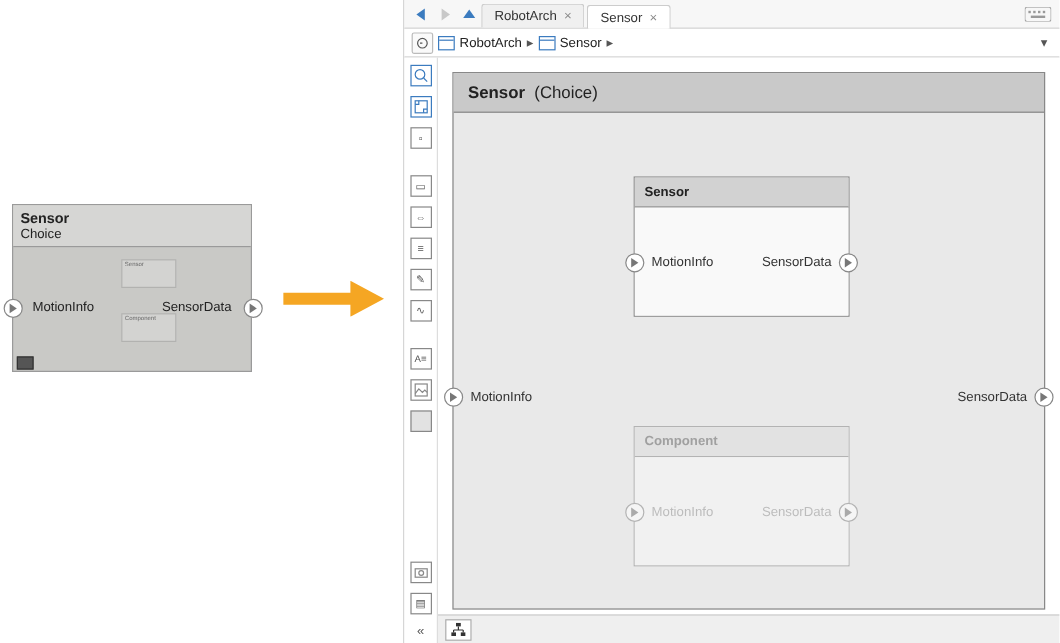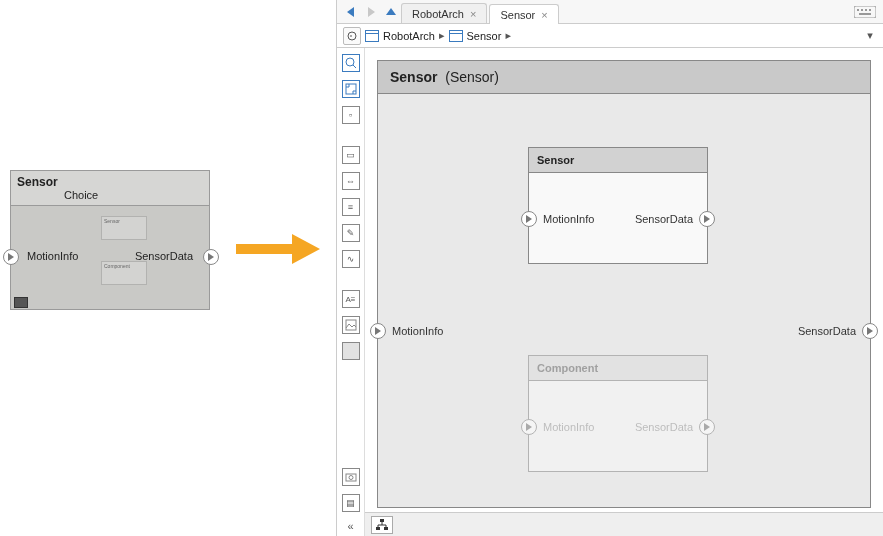--- a/index.html
+++ b/index.html
@@ -30,21 +30,20 @@
     padding: 4px 6px 4px 6px;
   }
   .small-block-title {
     font-weight: bold;
     color: #222;
     font-size: 12px;
   }
   .small-block-sub {
     color: #222;
     font-size: 11px;
-    margin-left: 47px;
   }
   .small-block-body {
     position: relative;
     height: 105px;
   }
 
   .tiny-box {
     position: absolute;
     left: 90px;
     width: 46px;
@@ -448,21 +447,21 @@
           </svg>
       </div>
       <div class="pal-icon pal-plain">▤</div>
       <div class="pal-collapse">«</div>
     </div>
 
     <div class="canvas-wrap">
       <div class="canvas">
         <div class="canvas-title">
           <b>Sensor</b>
-          &nbsp;<span>(Sensor)</span>
+          &nbsp;<span>(Choice)</span>
         </div>
 
         <div class="port" style="left:-8px; top:262px;">
             <div class="tri"></div>
           </div>
         <div class="canvas-port-label" style="left:14px; top:264px;">MotionInfo</div>
 
         <div class="port" style="right:-8px; top:262px;">
             <div class="tri"></div>
           </div>

